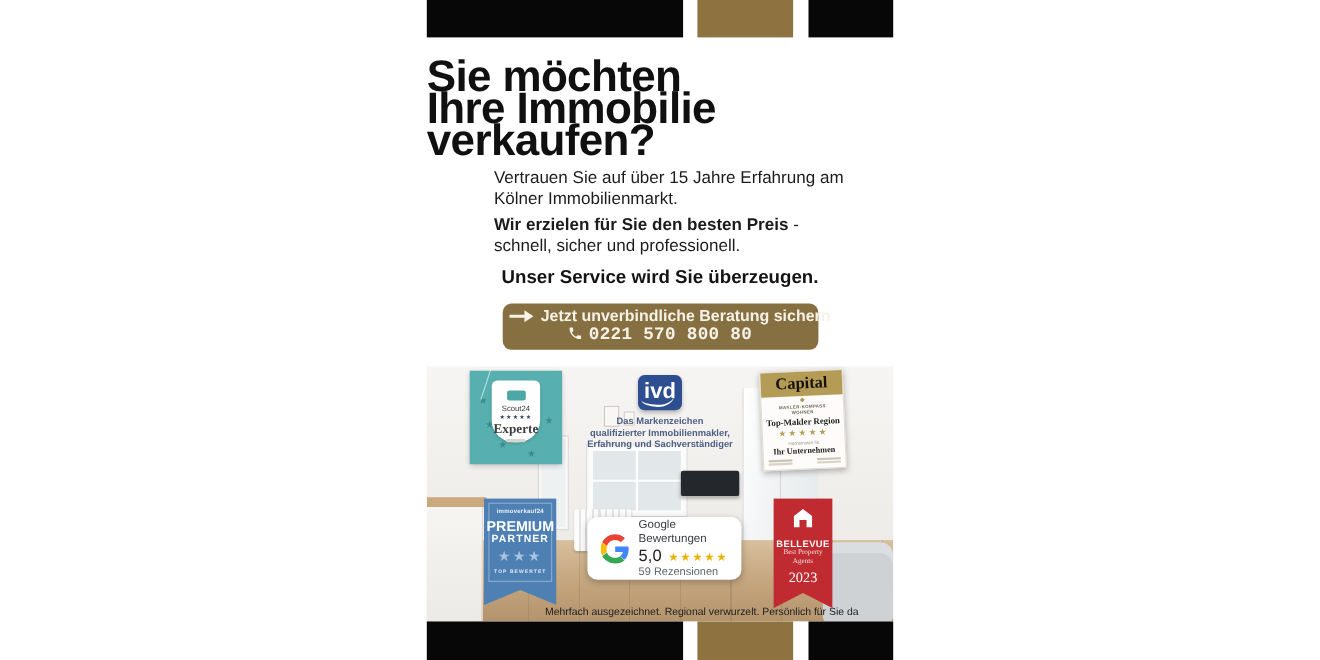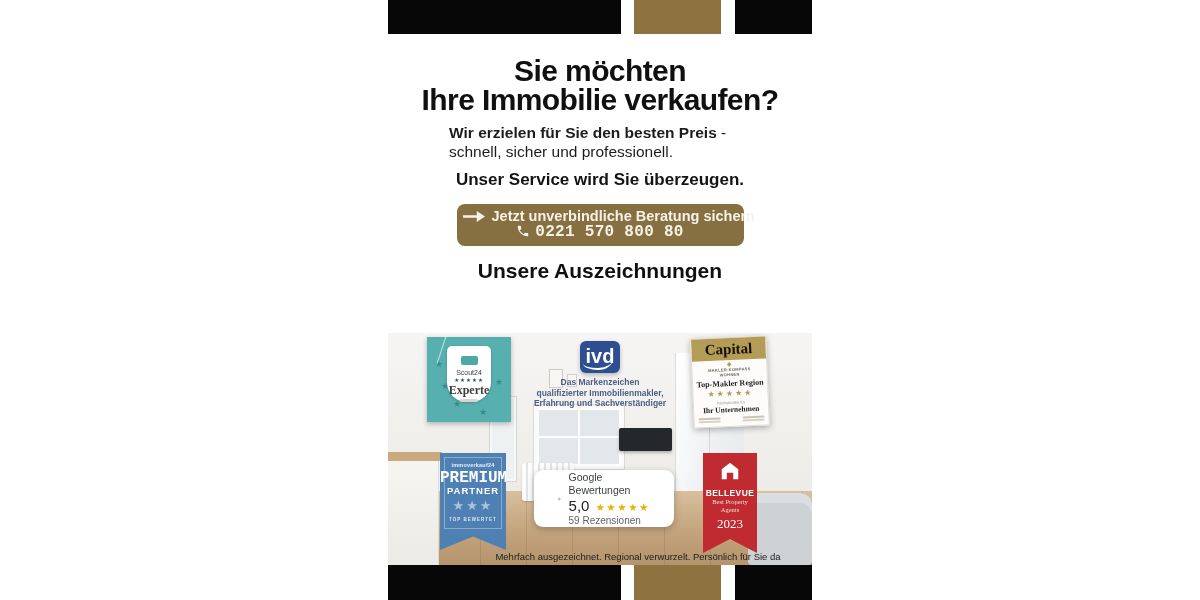--- a/index.html
+++ b/index.html
@@ -12,21 +12,21 @@
   .strip { position:absolute; left:0; width:424px; }
   .strip.top { top:0; height:34px; }
   .strip.bottom { top:565px; height:35px; }
   .seg { position:absolute; top:0; bottom:0; }
   .seg.black-l { left:0; width:233px; background:#070707; }
   .seg.gold-m { left:246px; width:87px; background:#8e7340; }
   .seg.black-r { left:347px; width:77px; background:#070707; }
 
   
   .hero { position:absolute; top:34px; left:0; width:424px; }
-  h1 { margin-top:22px; text-align:center; font-size:30px; line-height:29px;
+  h1 { margin-top:22px; text-align:left; font-size:40px; line-height:29px;
        font-weight:bold; color:#101010; letter-spacing:-0.6px; }
   .body-copy { margin:10px 45px 0 61px; font-size:15.5px; line-height:18.5px; color:#1c1c1c; }
   .body-copy + .body-copy { margin-top:6px; }
   .b { font-weight:bold; }
   .service-line { margin-top:9px; text-align:center; font-size:17px; font-weight:bold; color:#141414; }
 
   
   .cta { display:block; margin:14px auto 0; width:287px; border:none; cursor:pointer;
          background:#867041; border-radius:8px; padding:4px 6px 5px;
          color:#f7f2e7; text-align:center; }
@@ -107,33 +107,33 @@
   .capital .foot { display:flex; justify-content:space-between; padding:3px 4px 0; }
   .capital .bar { width:22px; height:2px; background:#c9c4b6; border-radius:1px; box-shadow:0 3px 0 #d6d2c6; }
 
   
   .ribbon { clip-path:polygon(0 0,100% 0,100% 100%,50% 86%,0 100%); text-align:center;
             filter:drop-shadow(0 2px 3px rgba(0,0,0,.3)); }
   .premium { left:52px; top:120px; width:66px; height:97px; background:#4e80b4; color:#fff; padding-top:8px; }
   .premium .inner { position:absolute; left:4px; top:4px; right:4px; height:72px;
             border:1px solid rgba(255,255,255,.35); pointer-events:none; }
   .premium .brand { font-size:5.5px; font-weight:bold; letter-spacing:.2px; color:#eaf1f8; line-height:8px; }
-  .premium .t1 { font-size:16px; font-weight:800; line-height:13px; margin-top:3px;font-family:Liberation Mono, monospace; }
+  .premium .t1 { font-size:13px; font-weight:800; line-height:13px; margin-top:3px; }
   .premium .t2 { font-size:9.5px; font-weight:bold; line-height:11px; letter-spacing:1px; }
   .premium .stars { font-size:13px; letter-spacing:2px; color:#a9c3e0; line-height:16px; margin-top:2px; }
   .premium .sub { font-size:4.5px; font-weight:bold; letter-spacing:1px; color:#dfe9f4; margin-top:3px; }
 
   .bellevue { left:315px; top:120px; width:54px; height:100px; background:#bf2b30; color:#fff; padding-top:7px; }
   .bellevue .brand { font-size:8.5px; font-weight:800; letter-spacing:.4px; line-height:10px; margin-top:2px; }
   .bellevue .sub { font-family:"Liberation Serif", serif; font-size:6.5px; line-height:8px; color:#f3d9d9; }
   .bellevue .year { font-family:"Liberation Serif", serif; font-size:13px; line-height:15px; margin-top:2px; }
 
   
   .google { left:146px; top:137px; width:140px; height:57px; background:#fff; border-radius:9px;
-            box-shadow:0 2px 7px rgba(0,0,0,.25); display:flex; align-items:center; padding:0 24px; }
+            box-shadow:0 2px 7px rgba(0,0,0,.25); display:flex; align-items:center; padding:0 12px; }
   .google .txt { margin-left:8px; }
   .google .t { font-size:10.5px; color:#3c4043; line-height:13px; }
   .google .row { display:flex; align-items:baseline;text-align:right; }
   .google .rating { font-size:15px; color:#202124; line-height:17px; }
   .google .stars { font-size:10.5px; color:#eab200; letter-spacing:1.5px; margin-left:6px; }
   .google .rev { font-size:10px; color:#5f6368; line-height:13px; }
 
   .caption { position:absolute; left:0; bottom:3px; width:500px; text-align:center;
              font-size:9.5px; color:#202020; z-index:5; }
 </style>
@@ -147,20 +147,21 @@
       <div class="seg black-l"></div>
       <div class="seg gold-m"></div>
       <div class="seg black-r"></div>
     </div>
 
     <div class="hero">
       <h1>
         <span>Sie möchten</span><br>
         <span>Ihre Immobilie verkaufen?</span>
       </h1>
+      <p class="body-copy">Vertrauen Sie auf über 15 Jahre Erfahrung am Kölner Immobilienmarkt.</p>
       <p class="body-copy"><span class="b">Wir erzielen für Sie den besten Preis</span><span> - schnell, sicher und professionell.</span></p>
       <p class="service-line">Unser Service wird Sie überzeugen.</p>
 
       <button class="cta">
         <div class="l1">
           <svg class="arrow-ic" width="22" height="11" viewBox="0 0 24 12">
               <path d="M0 4.6h17v2.8H0z" fill="#f7f2e7"></path>
               <path d="M15 0l9 6-9 6z" fill="#f7f2e7"></path>
             </svg><span>Jetzt unverbindliche Beratung sichern</span>
         </div>

